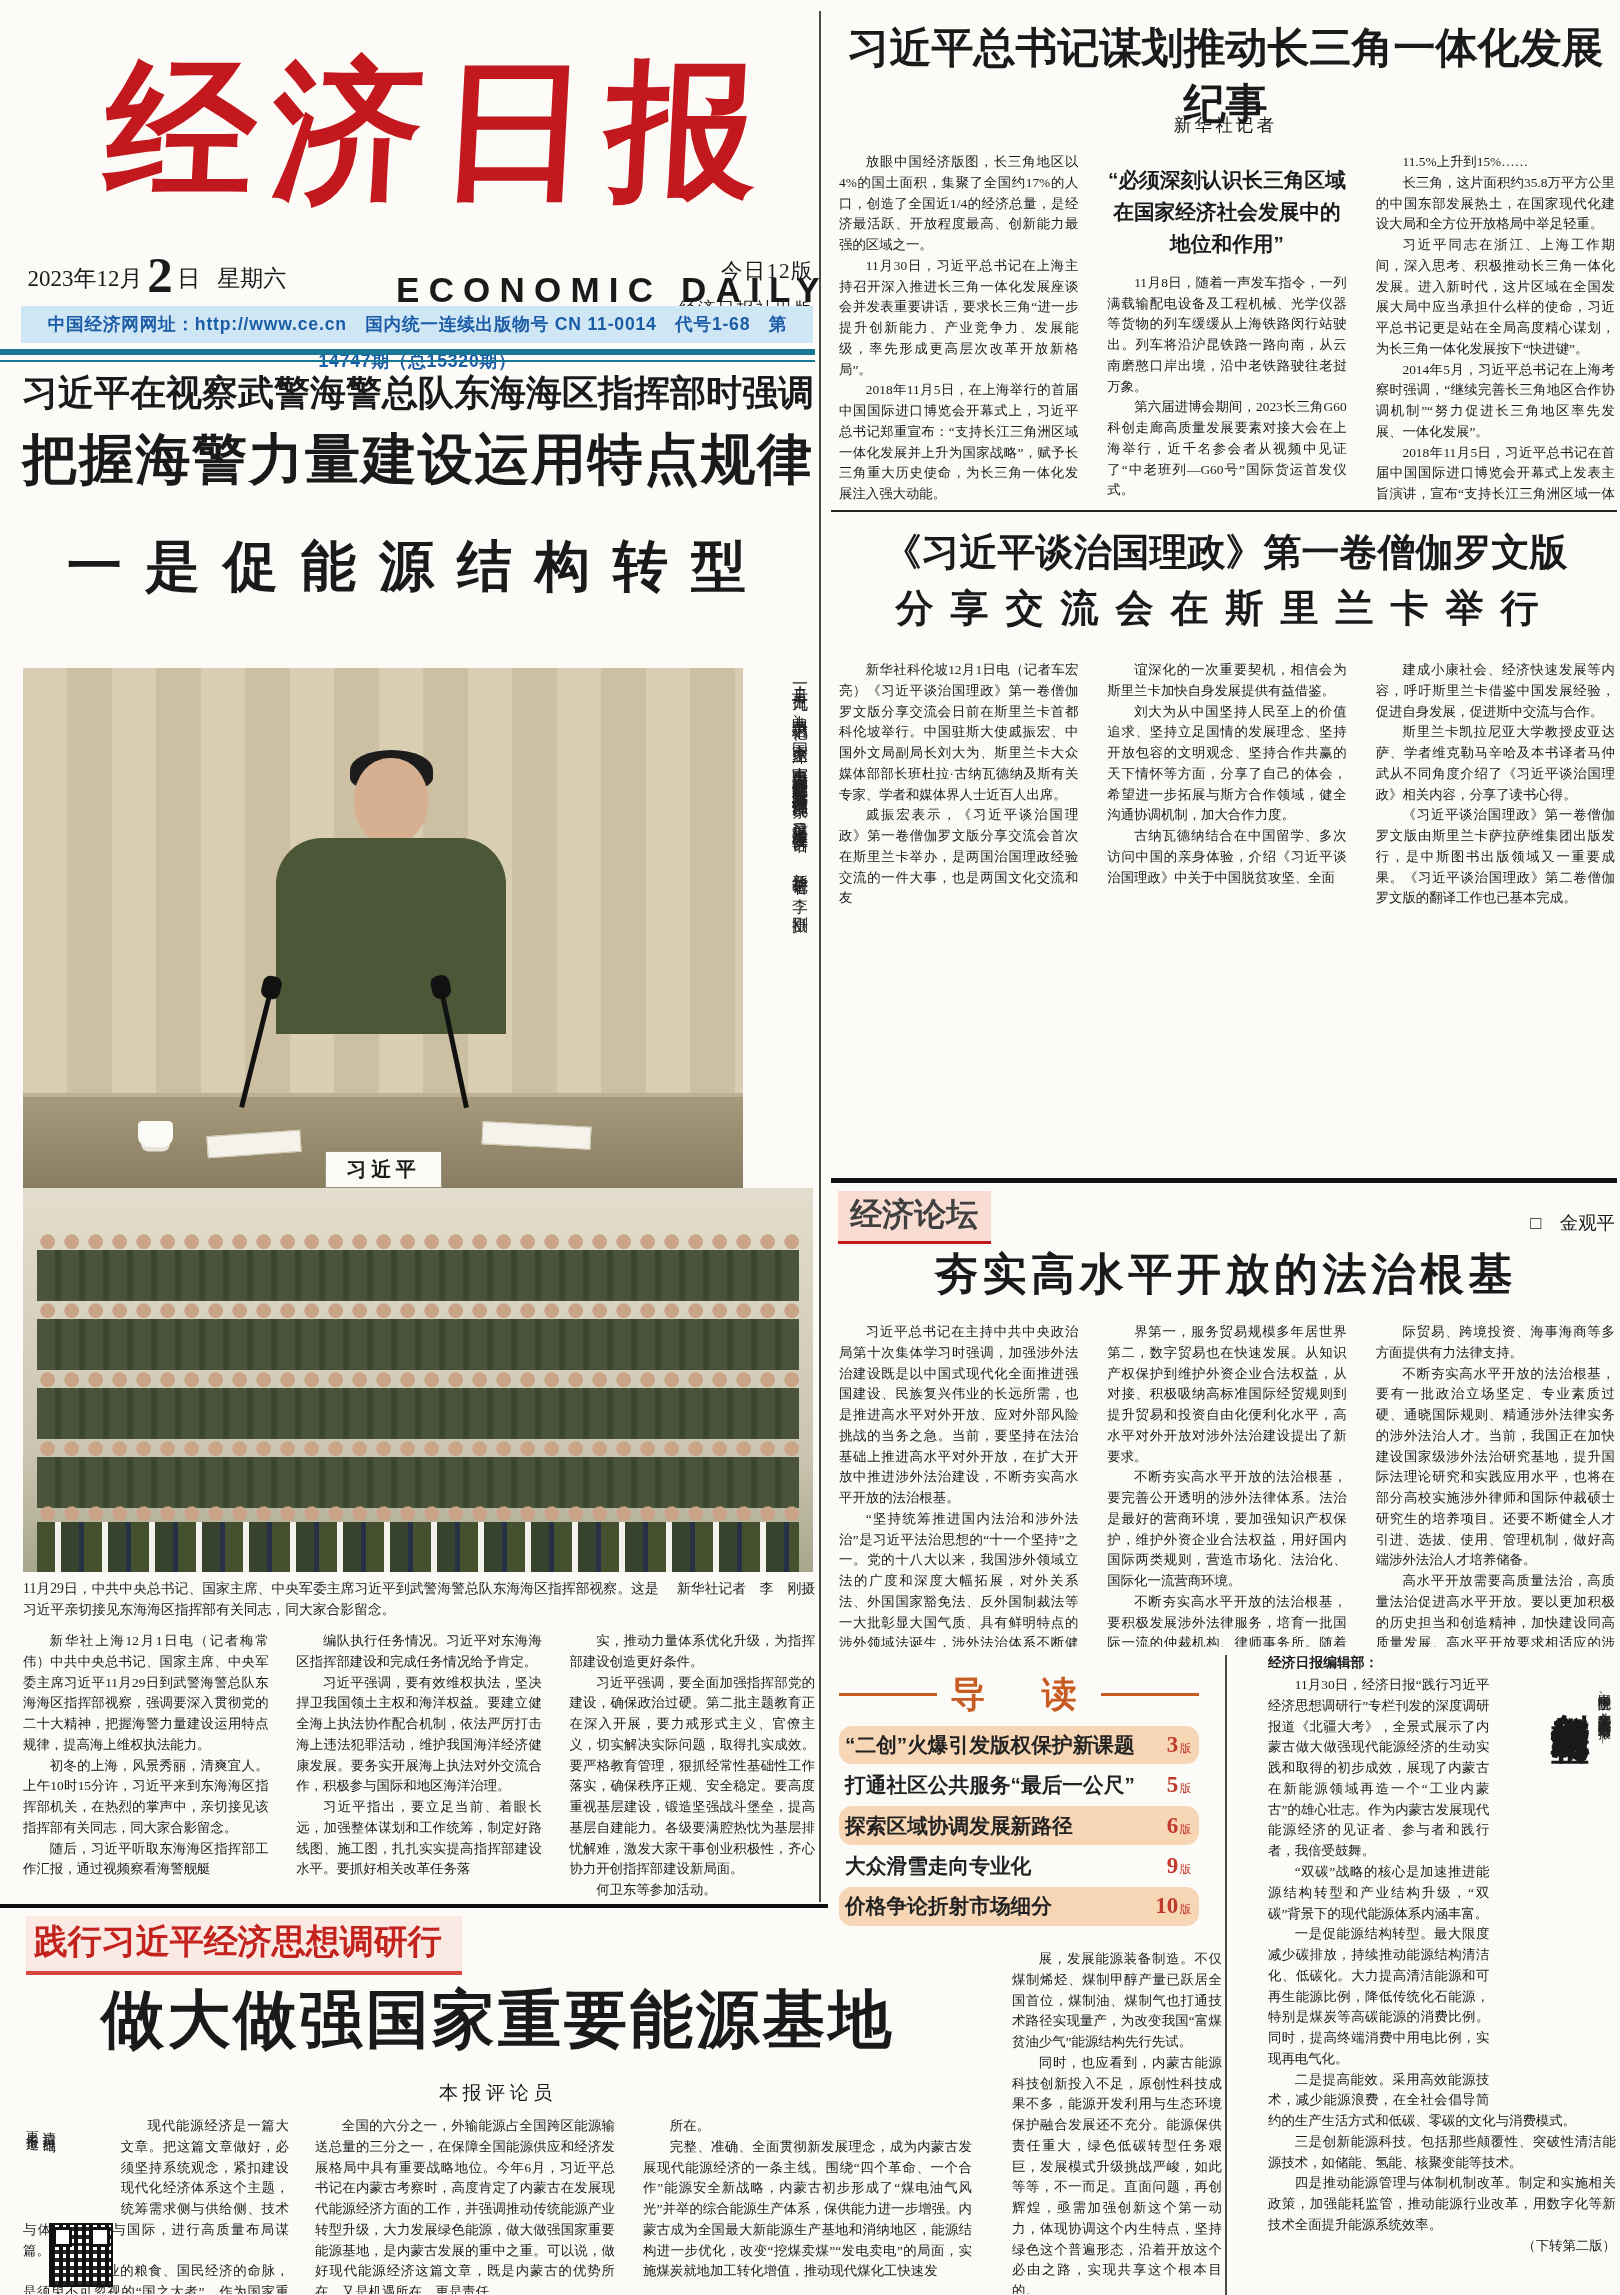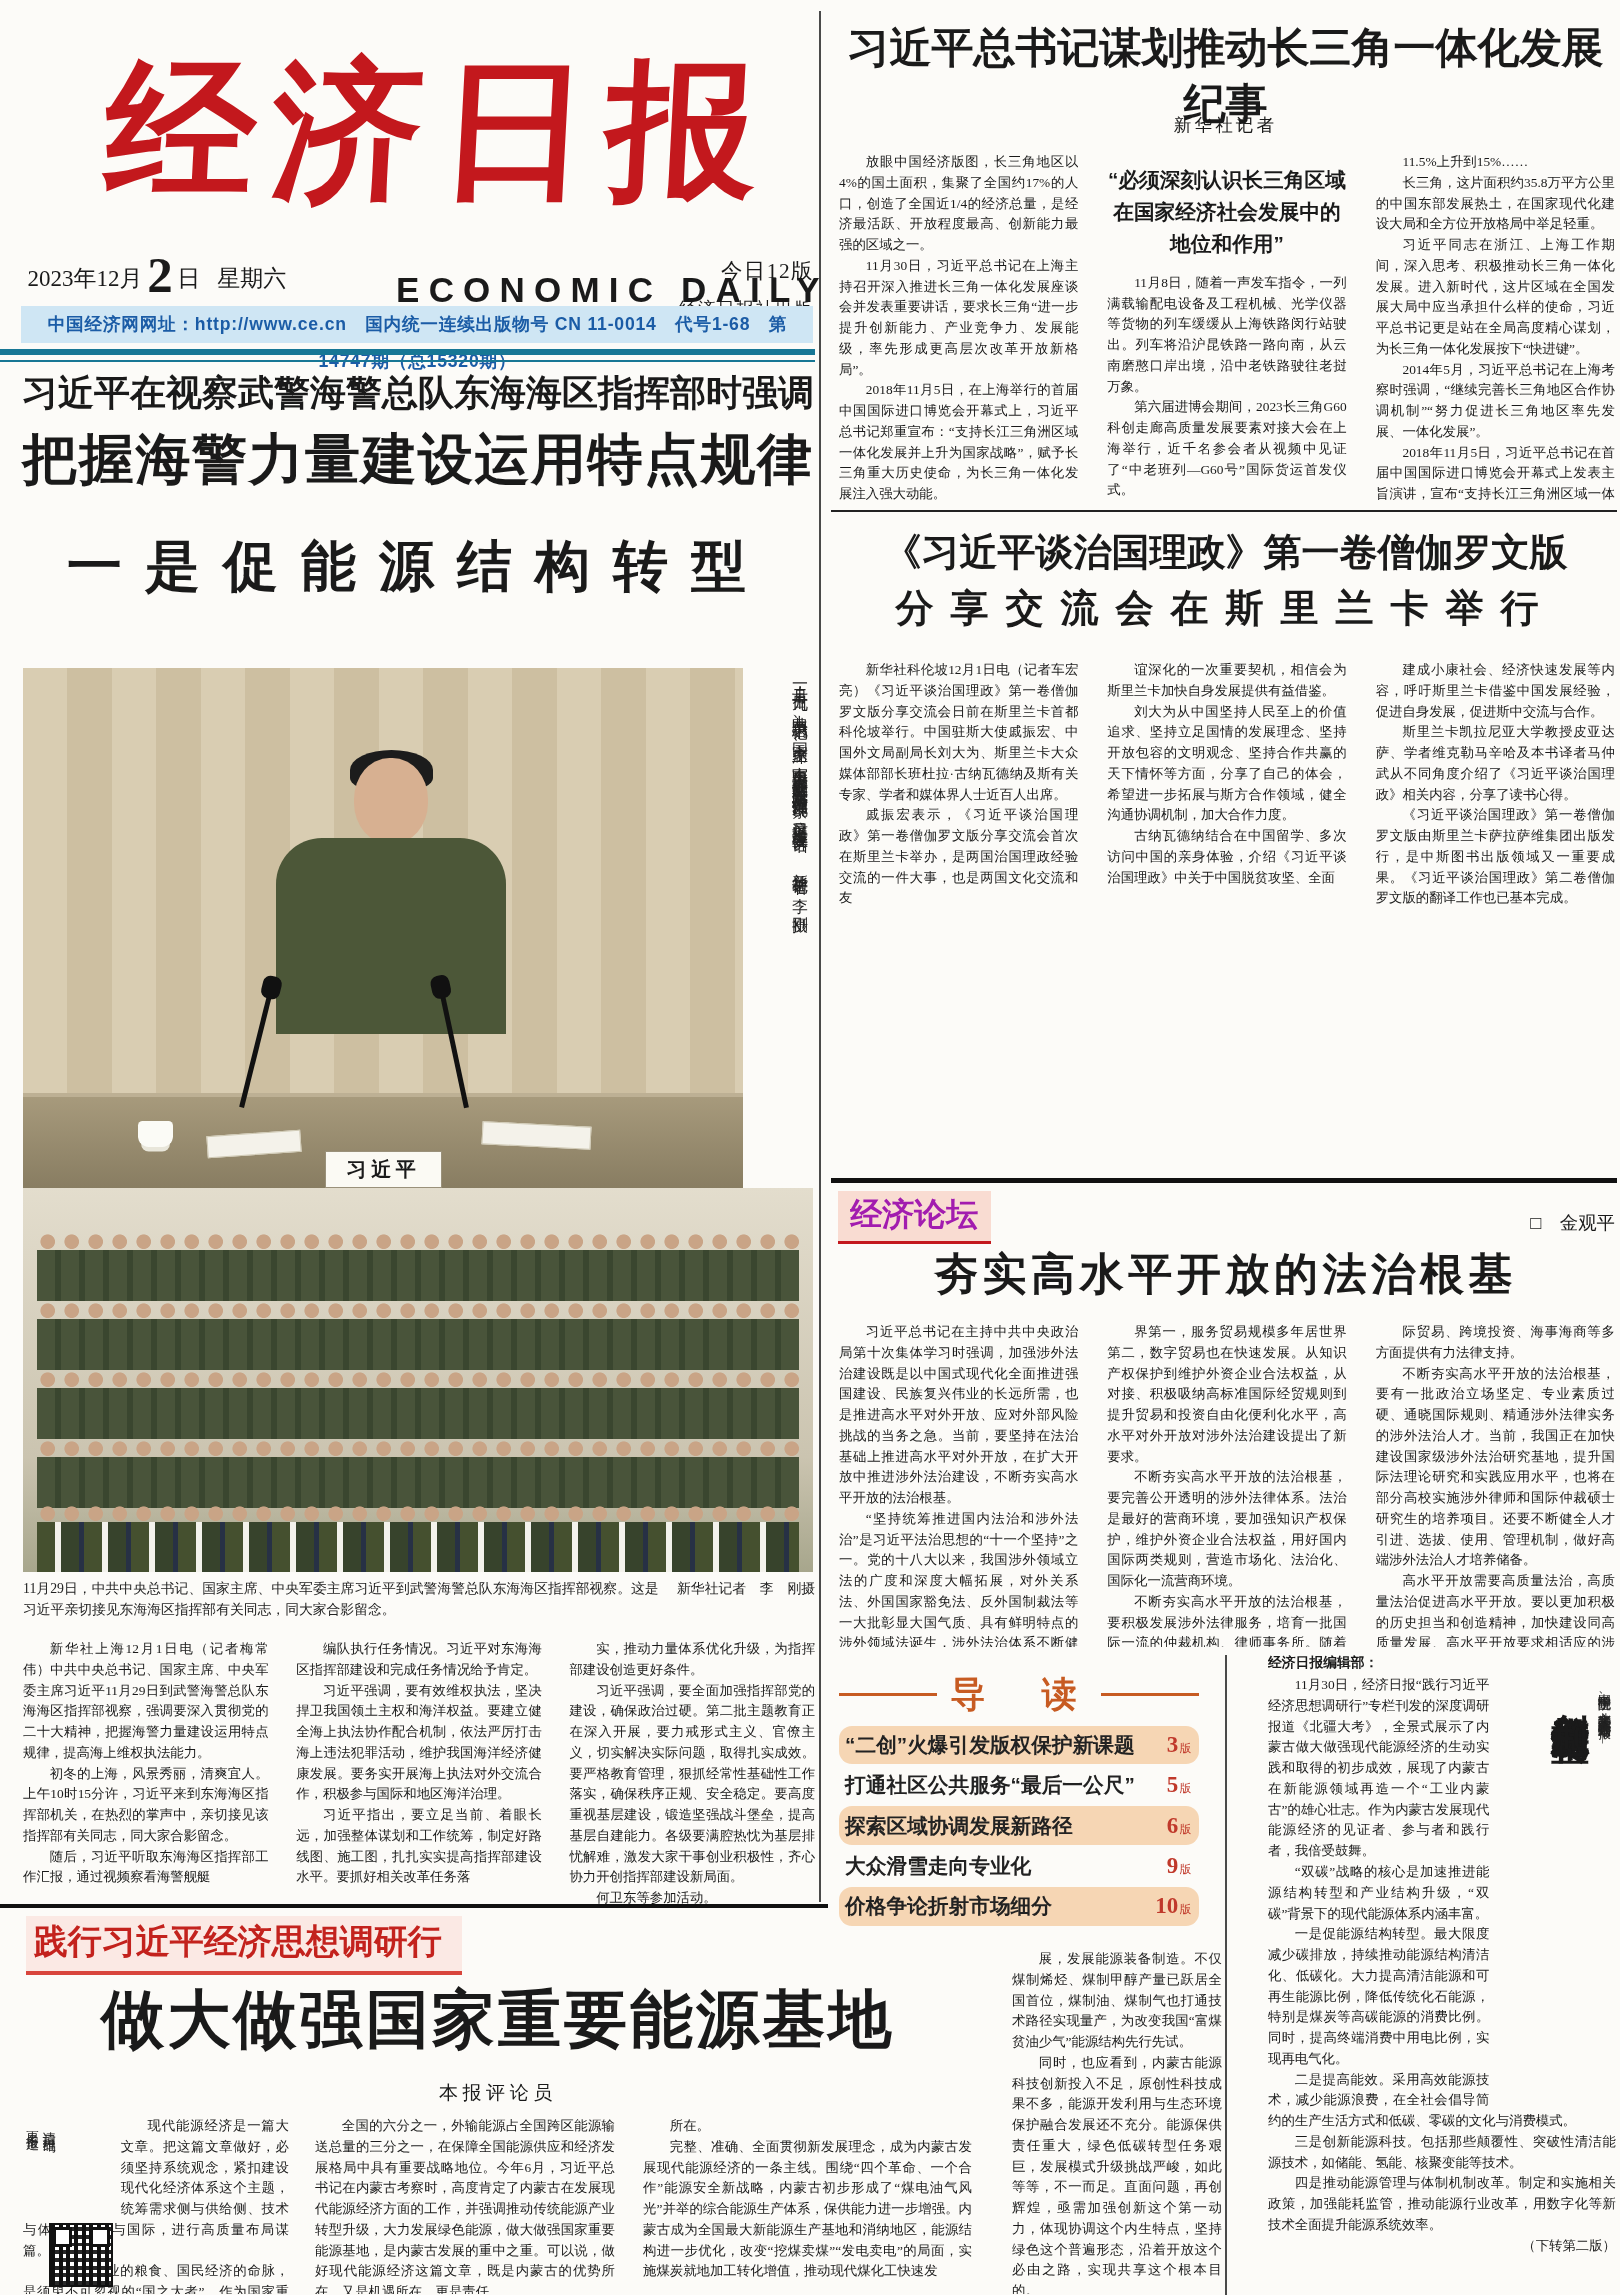--- a/index.html
+++ b/index.html
@@ -65,21 +65,21 @@
          background-size:24px 23px,auto 54px;background-position:0 0,0 19px;}
   .crowd.std{background-image:radial-gradient(circle at 10.7px 10.7px,#c9a486 6.9px,rgba(0,0,0,0) 7.7px),
              repeating-linear-gradient(90deg,#49543a 0 18.4px,#3a462f 18.4px 24px);}
   .crowd.front{background-image:radial-gradient(circle at 10.7px 10.7px,#c9a486 6.9px,rgba(0,0,0,0) 7.7px),
              repeating-linear-gradient(90deg,#45502f 0 18.4px,#f3f2ec 18.4px 24px,#37432c 24px 42px,#273145 42px 47px);}
   #cr1{top:43px;} #cr2{top:112px;} #cr3{top:181px;} #cr4{top:250px;} #cr5{top:315px;}
   #p2-caption{left:23px;top:1579px;width:792px;font-size:13.8px;line-height:1.5;text-align:justify;color:#222;}
   #p2-caption .credit{float:right;padding-left:18.4px;}
 
   
-  #ll-cols{left:23px;top:1631px;width:792px;height:268px;display:flex;gap:27.6px;overflow:hidden;margin-top:8px;}
+  #ll-cols{left:23px;top:1631px;width:792px;height:268px;display:flex;gap:27.6px;overflow:hidden;}
   .col{flex:1;overflow:hidden;}
   .body-text{font-size:13.4px;line-height:1.55;text-align:justify;}
   .body-text p{margin:0;text-indent:2em;}
 
   #hr-left{left:0;top:1904px;width:828px;height:3.8px;background:#111;}
 
   
   #bl-kicker{left:26px;top:1916px;display:inline-block;font-size:34px;font-weight:800;color:#c3221d;
              background:#fbe9e4;padding:3.1px 20px 6.1px 7.7px;border-bottom:4.6px solid #d8453c;}
   #bl-title{left:21.4px;top:1977px;width:953px;font-size:63px;font-weight:900;letter-spacing:3.1px;}
@@ -105,21 +105,21 @@
   #tr-cols{left:839px;top:152px;width:776px;height:352px;display:flex;gap:29px;overflow:hidden;}
   .pull-quote{font-weight:800;font-size:20.7px;line-height:1.55;text-align:center;margin:12.3px 0;
               font-family:"Liberation Sans",sans-serif;}
   #hr-r1{left:831px;top:510px;width:786px;height:2.3px;background:#222;}
 
   #sl-h1{left:836px;top:527px;width:779px;font-size:38px;font-weight:900;}
   #sl-h2{left:836px;top:583px;width:779px;font-size:38px;font-weight:900;letter-spacing:17px;}
   #sl-cols{left:839px;top:660px;width:776px;height:476px;display:flex;gap:29px;overflow:hidden;}
 
   #hr-r2{left:831px;top:1178px;width:786px;height:4.6px;background:#111;}
-  #forum-badge{left:838px;top:1191px;display:inline-block;font-size:32px;font-weight:900;color:#a21caf;
+  #forum-badge{left:838px;top:1191px;display:inline-block;font-size:32px;font-weight:900;color:#404040;
                background:#f9dcd2;padding:1.5px 12.3px 4.6px;border-bottom:3.1px solid #c3181d;}
   #forum-author{left:1355px;top:1210px;width:260px;text-align:right;font-size:18.4px;}
   #forum-title{left:836px;top:1245px;width:779px;font-size:44px;font-weight:900;letter-spacing:4.6px;}
   #forum-cols{left:839px;top:1322px;width:776px;height:325px;display:flex;gap:29px;overflow:hidden;}
 
   
   #daodu{left:839px;top:1671px;width:360px;height:270px;}
   #dd-head{display:flex;align-items:center;gap:13.8px;margin-bottom:7.7px;}
   .dd-line{flex:1;height:3.8px;background:#c75b22;}
   #dd-title{font-size:35px;font-weight:900;color:#c75b22;letter-spacing:10.7px;}

